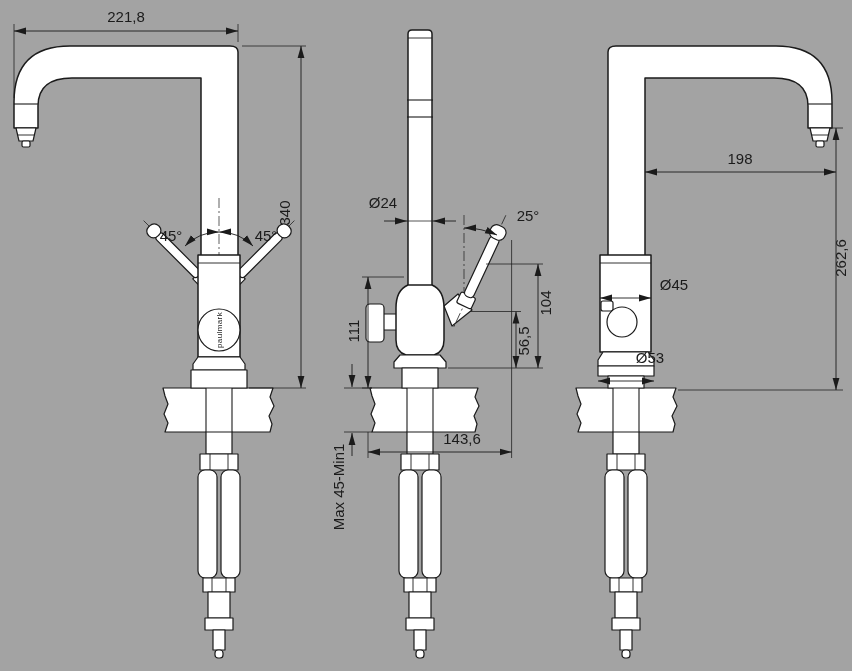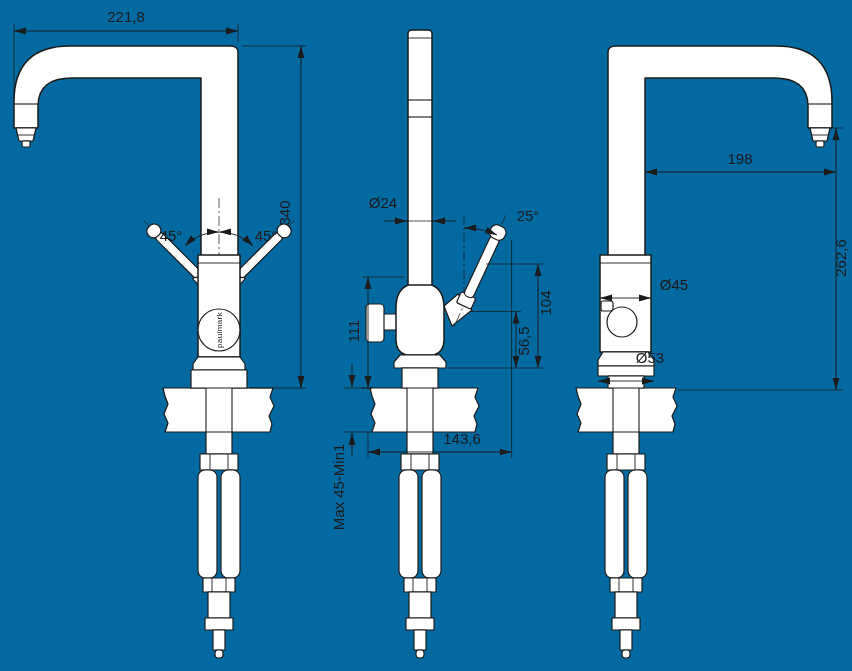--- a/index.html
+++ b/index.html
@@ -1,16 +1,16 @@
 <!DOCTYPE html>
 <html><head>
 <meta charset="utf-8">
 <style>
   html,body{margin:0;padding:0;background:#fff;}
-  .canvas{position:relative;width:852px;height:671px;background:#0369a1;overflow:hidden;text-decoration:underline;}
+  .canvas{position:relative;width:852px;height:671px;background:#a3a3a3;overflow:hidden;text-decoration:underline;}
   svg{display:block;}
   svg text{font-family:"Liberation Sans","DejaVu Sans",sans-serif;font-size:15px;fill:#1b1b1b;}
   svg text.brand{font-size:8px;letter-spacing:.4px;}
   .o{stroke:#1b1b1b;fill:#ffffff;stroke-width:1.5;stroke-linejoin:round;}
   .o2{stroke:#1b1b1b;fill:#ffffff;stroke-width:1.2;stroke-linejoin:round;}
   .ln{stroke:#1b1b1b;stroke-width:1.1;fill:none;}
   .d{stroke:#1b1b1b;stroke-width:.9;fill:none;}
   .e{stroke:#1b1b1b;stroke-width:.75;fill:none;}
   .cl{stroke:#1b1b1b;stroke-width:.7;fill:none;stroke-dasharray:10 3 2 3;}
 </style>

